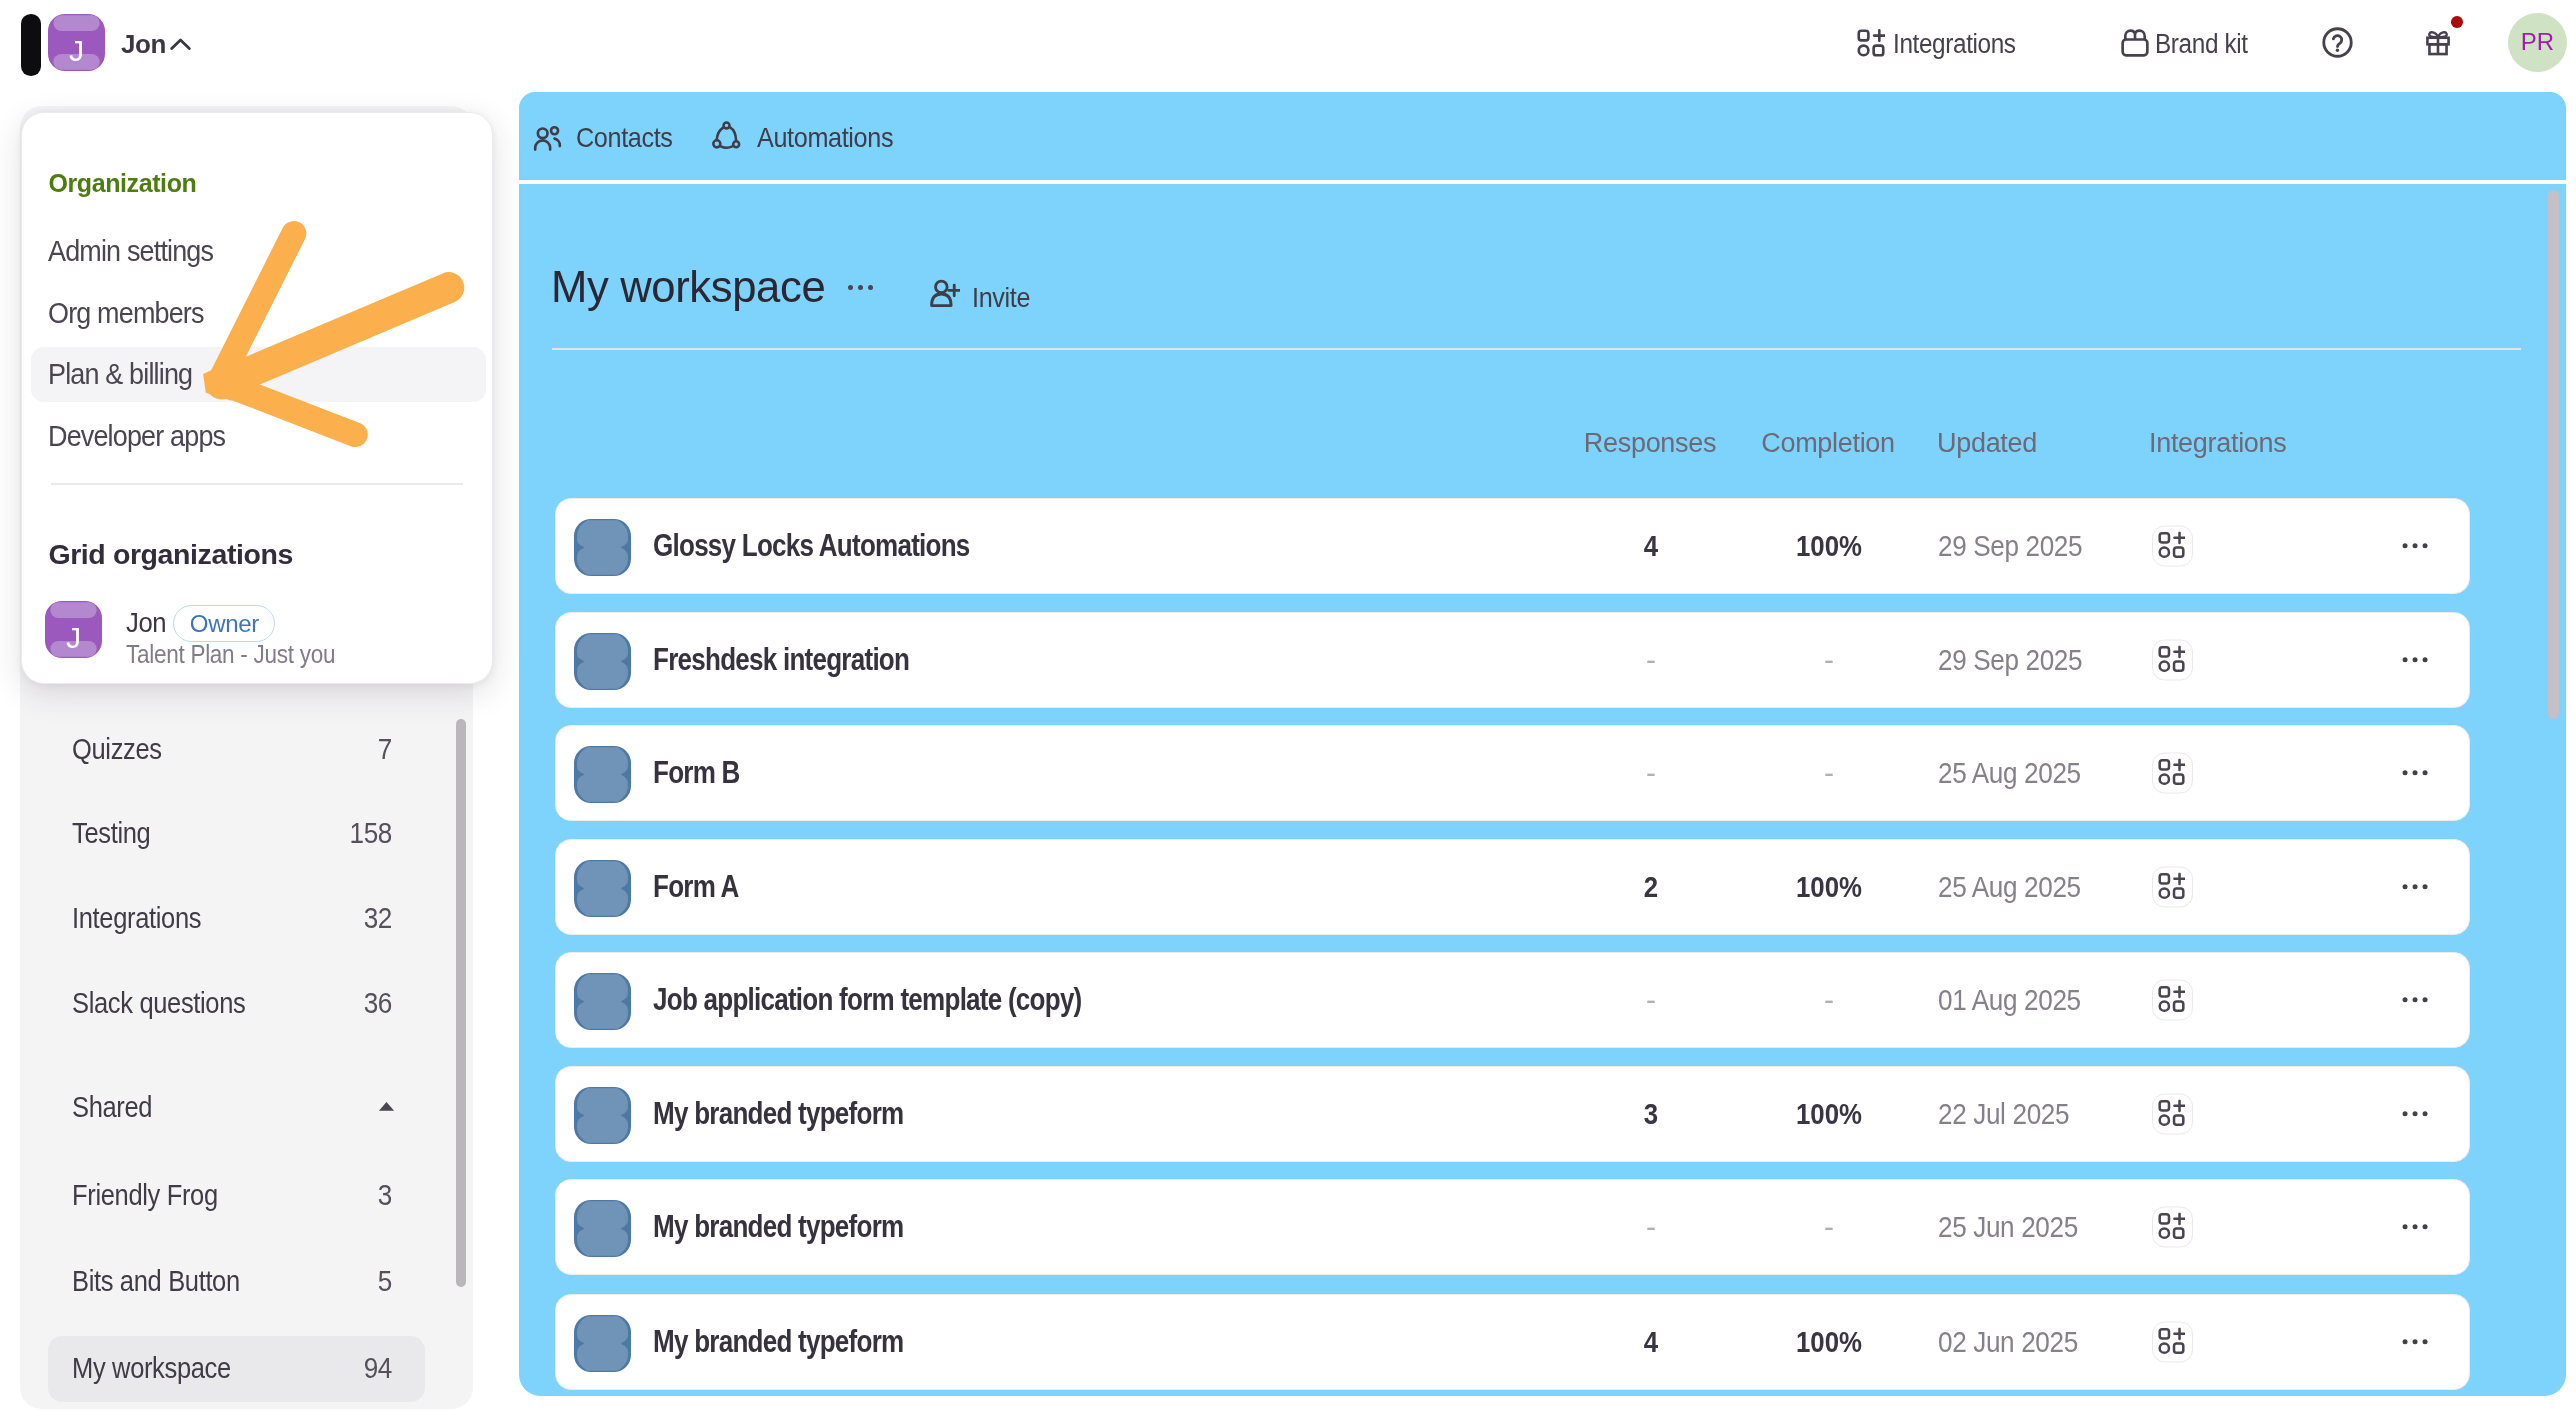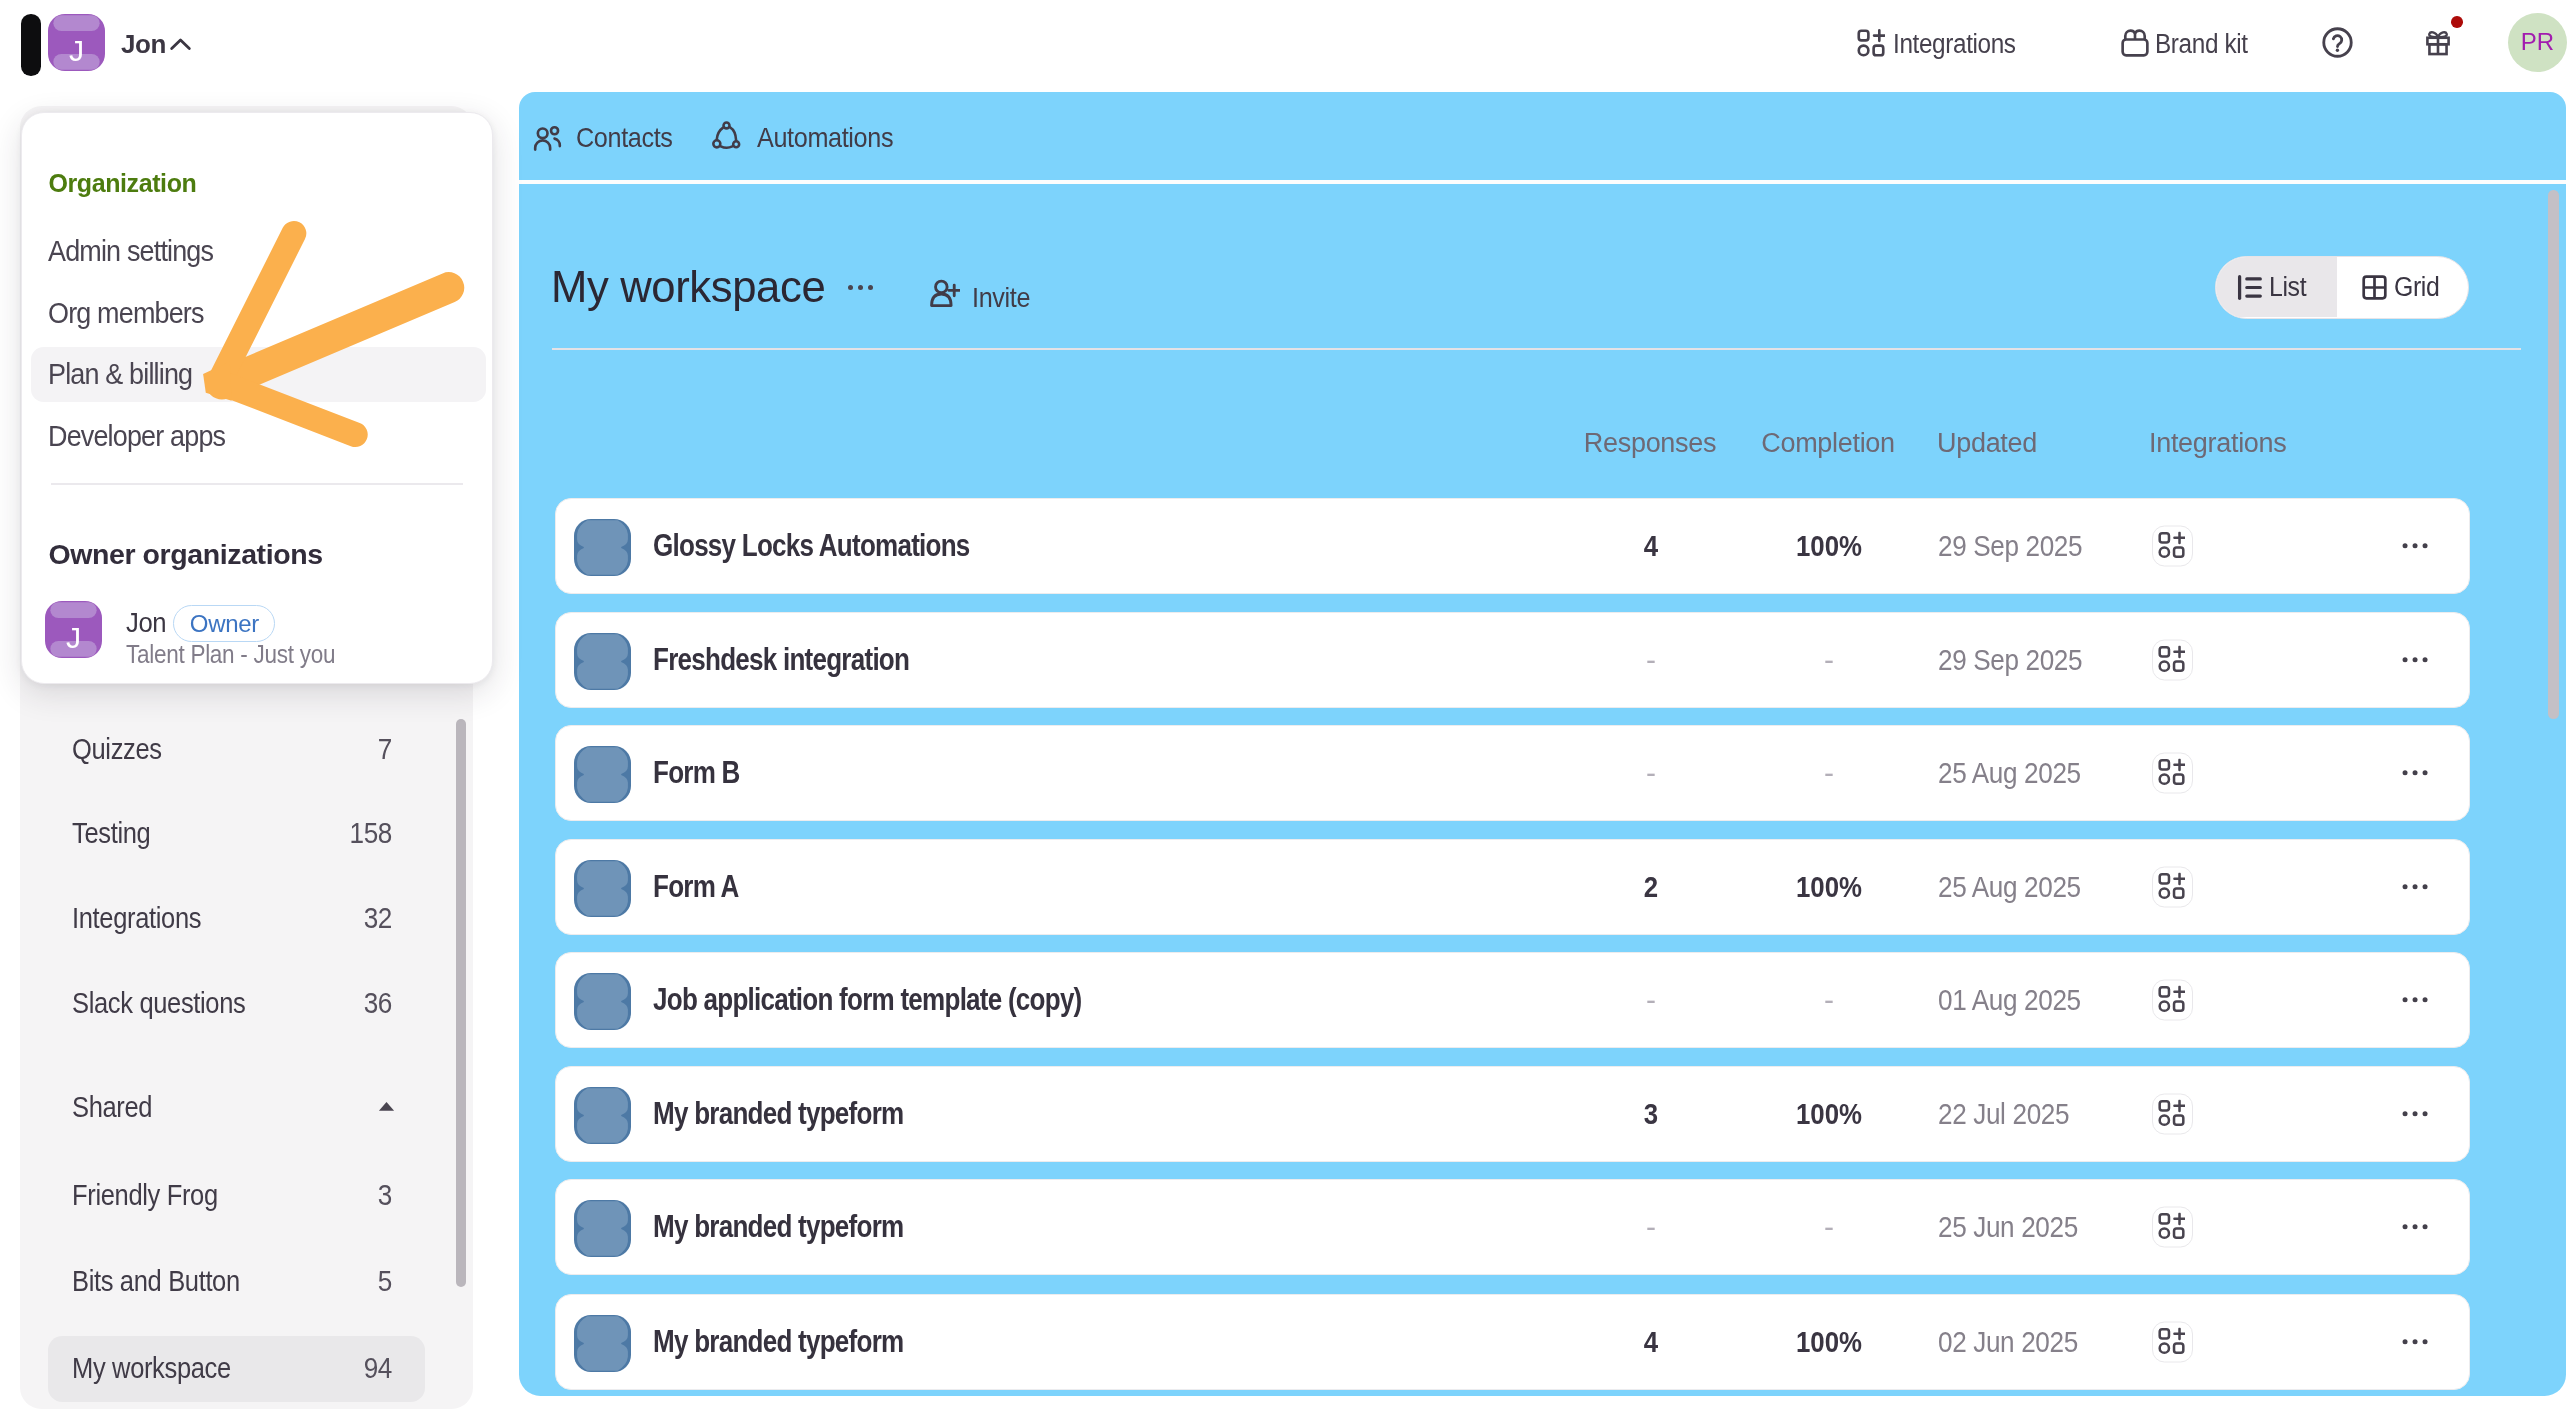--- a/index.html
+++ b/index.html
@@ -69,33 +69,20 @@
     <i style="width:5.3px;height:5.3px;border-radius:50%;background:#4a4550;"></i>
   </div>
   <svg class="abs" style="left:409px;top:186px;" width="32" height="32" viewBox="0 0 36 36">
     <circle cx="15" cy="10" r="6.5" fill="none" stroke="#413c48" stroke-width="3.2"></circle>
     <path d="M4 31 c0 -9 3.5 -13 11 -13 c7.5 0 11 4 11 13 Z" fill="none" stroke="#413c48" stroke-width="3.2" stroke-linejoin="round"></path>
     <path d="M29.5 8 v12 M23.5 14 h12" stroke="#413c48" stroke-width="3.2" stroke-linecap="round"></path>
   </svg>
   <div class="abs" style="left:453px;top:190px;font-size:28px;font-weight:500;letter-spacing:-0.4px;color:#413c48;transform:scaleX(0.9);transform-origin:left top;">Invite</div>
 
 
-  <div class="abs" style="left:1696px;top:164px;width:254px;height:63px;border:1.8px solid #e6e4e8;border-radius:32px;background:#fff;overflow:hidden;">
-    <div class="abs" style="left:0;top:0;width:121px;height:60px;background:#e9e7ea;"></div>
-    <svg class="abs" style="left:19.6px;top:17px;" width="27" height="27" viewBox="0 0 30 30">
-      <path d="M4 3 v24" stroke="#3a3542" stroke-width="3.6" stroke-linecap="round"></path>
-      <path d="M12 5.5 h15 M12 15 h15 M12 24.5 h15" stroke="#3a3542" stroke-width="3.6" stroke-linecap="round"></path>
-    </svg>
-    <div class="abs" style="left:53px;top:15px;font-size:27px;font-weight:500;letter-spacing:-0.4px;color:#3a3542;transform:scaleX(0.92);transform-origin:left top;">List</div>
-    <svg class="abs" style="left:145px;top:17px;" width="27" height="27" viewBox="0 0 30 30">
-      <rect x="3" y="3" width="24" height="24" rx="3" fill="none" stroke="#3a3542" stroke-width="3"></rect>
-      <path d="M15 3 v24 M3 15 h24" stroke="#3a3542" stroke-width="3"></path>
-    </svg>
-    <div class="abs" style="left:178px;top:15px;font-size:27px;font-weight:500;letter-spacing:-0.4px;color:#3a3542;transform:scaleX(0.92);transform-origin:left top;">Grid</div>
-  </div>
 
   <div class="abs" style="left:33px;top:256px;width:1969px;height:1.8px;background:#e4e2e6;"></div>
 
   <div class="abs" style="left:1131px;top:336px;transform:translateX(-50%);font-size:27px;letter-spacing:-0.3px;color:#6e6975;">Responses</div>
   <div class="abs" style="left:1309px;top:336px;transform:translateX(-50%);font-size:27px;letter-spacing:-0.3px;color:#6e6975;">Completion</div>
   <div class="abs" style="left:1418px;top:336px;font-size:27px;letter-spacing:-0.3px;color:#6e6975;">Updated</div>
   <div class="abs" style="left:1630px;top:336px;font-size:27px;letter-spacing:-0.3px;color:#6e6975;">Integrations</div>
 
   <div class="card" style="top:406px;">
     <svg class="abs fic" style="left:18px;top:19.6px;" width="57" height="57" viewBox="0 0 64 64">
@@ -354,21 +341,21 @@
 </div>
 
 <div id="dropdown">
   <div class="abs" style="left:26px;top:56px;font-size:25px;font-weight:700;letter-spacing:-0.4px;color:#4d7c0f;">Organization</div>
   <div class="abs" style="left:9px;top:234px;width:455px;height:55px;border-radius:12.5px;background:#f4f3f5;"></div>
   <div class="dditem" style="top:122px;">Admin settings</div>
   <div class="dditem" style="top:184px;">Org members</div>
   <div class="dditem" style="top:245px;">Plan &amp; billing</div>
   <div class="dditem" style="top:307px;">Developer apps</div>
   <div class="abs" style="left:29px;top:370px;width:412px;height:1.8px;background:#ebe9ed;"></div>
-  <div class="abs" style="left:26px;top:425px;font-size:28.5px;font-weight:700;letter-spacing:-0.4px;color:#322d3b;">Owner organizations</div>
+  <div class="abs" style="left:26px;top:425px;font-size:28.5px;font-weight:700;letter-spacing:-0.4px;color:#322d3b;">Grid organizations</div>
   <svg class="abs" style="left:23px;top:488px;" width="57" height="57" viewBox="0 0 64 64">
     <rect width="64" height="64" rx="19" fill="#9c59bd"></rect>
     <rect x="6" y="1.5" width="52" height="17.5" rx="9" fill="#b388cf"></rect>
     <rect x="6" y="45" width="52" height="17.5" rx="9" fill="#b388cf"></rect>
     <text x="32" y="53" font-size="34" fill="#ffffff" text-anchor="middle" font-family="Liberation Sans">J</text>
   </svg>
   <div class="abs" style="left:104px;top:493px;font-size:28.5px;letter-spacing:-0.4px;color:#3b3642;transform:scaleX(0.9);transform-origin:left top;">Jon</div>
   <div class="abs" style="left:151px;top:492px;width:102px;height:37px;border:1.8px solid #b9d8f5;border-radius:18.7px;
        font-size:24px;color:#3c74c2;display:flex;align-items:center;justify-content:center;letter-spacing:-0.3px;">Owner</div>
   <div class="abs" style="left:104px;top:527px;font-size:25px;letter-spacing:-0.3px;color:#817c89;transform:scaleX(0.9);transform-origin:left top;">Talent Plan - Just you</div>

